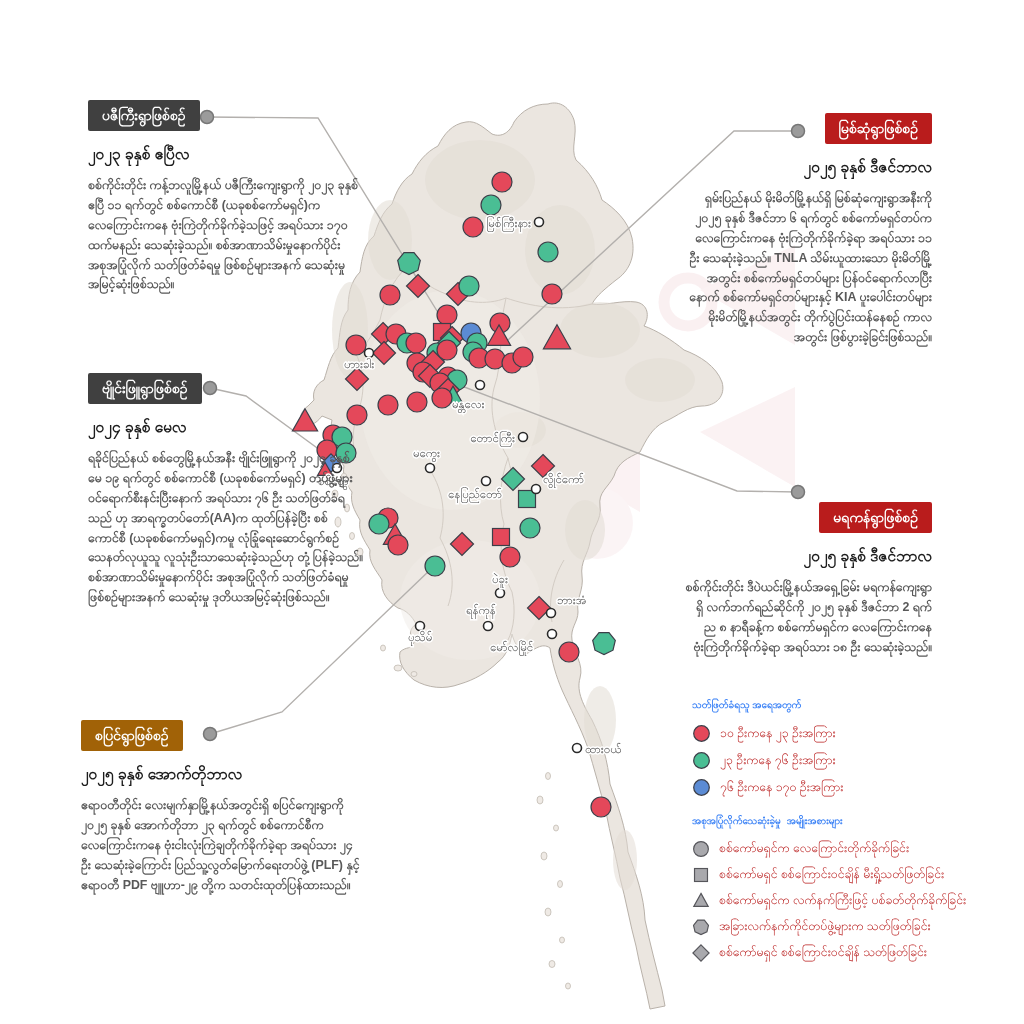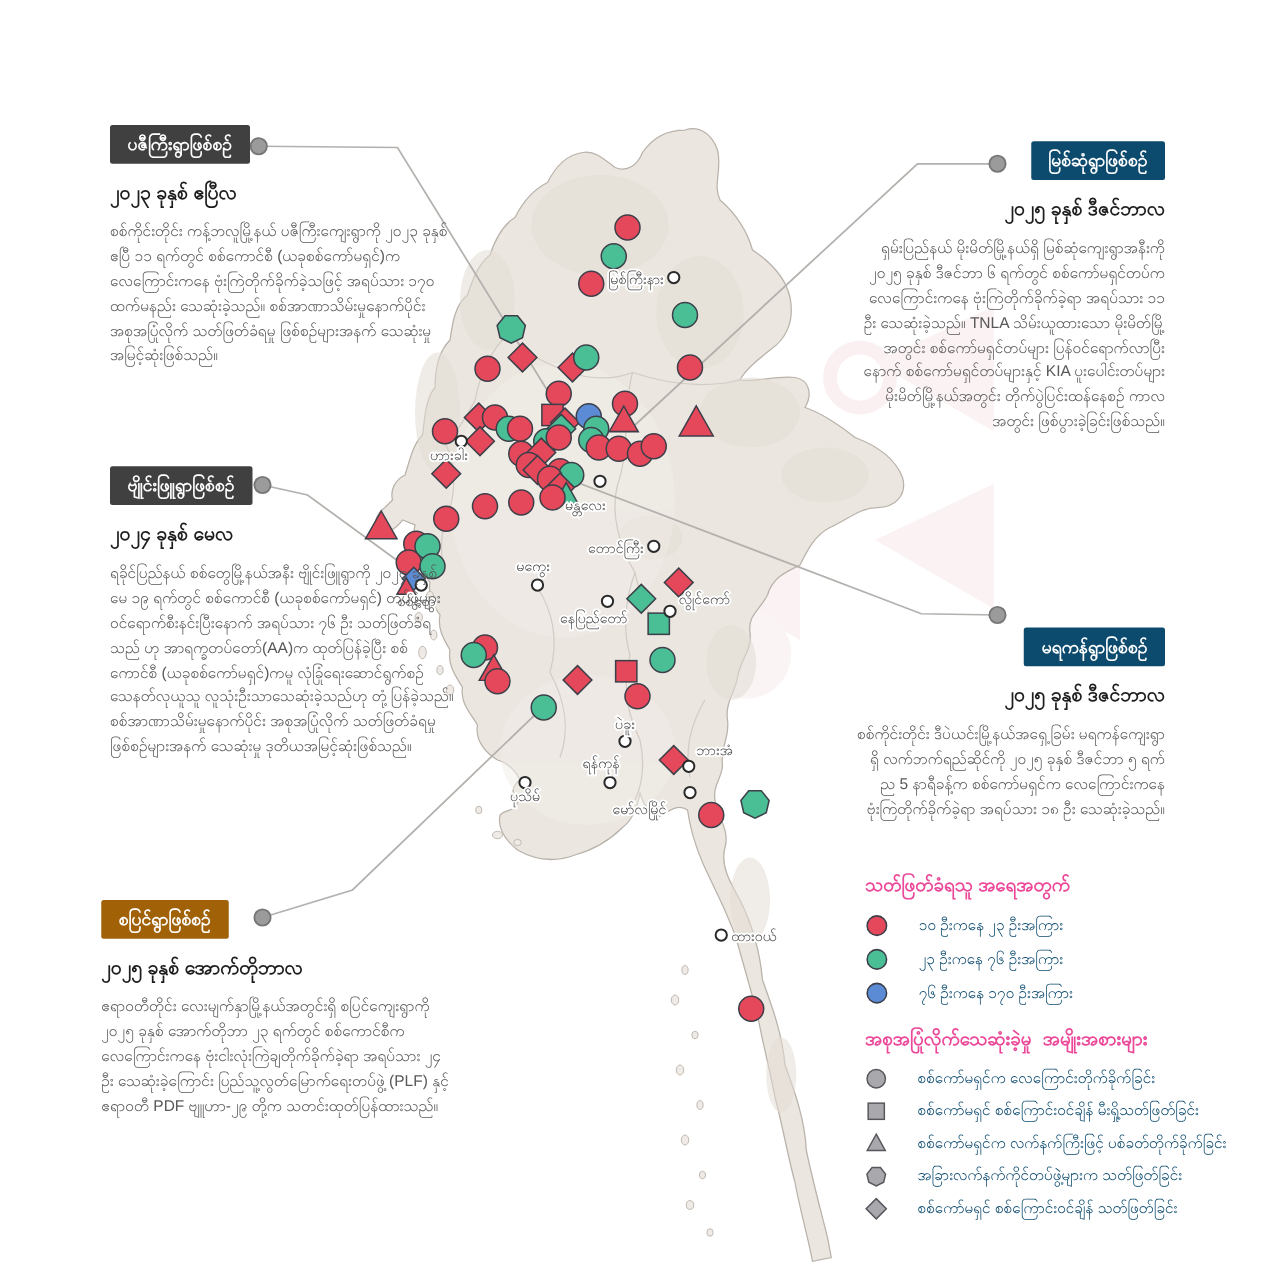--- a/index.html
+++ b/index.html
@@ -4,30 +4,30 @@
 <style>
   html,body{margin:0;padding:0;}
   body{width:1024px;height:1024px;background:#ffffff;position:relative;overflow:hidden;
        font-family:"Liberation Sans",sans-serif;}
   .stage{position:absolute;inset:0;}
   #map-svg{position:absolute;left:0;top:0;font-family:"Liberation Sans",sans-serif;}
   .callout{position:absolute;}
   .callout .tag{display:inline-block;color:#fff;font-size:14px;font-weight:bold;
                 padding:6px 14px 7px;border-radius:2px;line-height:1.3;}
   .tag-blue{background:#404040;}
-  .tag-red{background:#0c4a6e;}
+  .tag-red{background:#b91c1c;}
   .tag-green{background:#a16207;text-align:center;}
   .callout h3{margin:13px 0 9px 0;font-size:15.5px;color:#1d1d1d;font-weight:bold;}
-  .callout p{margin:0;font-size:12.4px;line-height:1.6;color:#595959;}
+  .callout p{margin:0;font-size:12.4px;line-height:1.6;color:#595959;font-weight:bold;}
   .callout.right{text-align:right;}
   .legend{position:absolute;left:692px;top:698px;width:332px;}
-  .legend h4{margin:0 0 11px 0;font-size:15px;color:#ec4899;font-weight:bold;}
+  .legend h4{margin:0 0 11px 0;font-size:10px;color:#3b82f6;font-weight:bold;}
   .legend .sec2{margin-top:17px;font-family:Liberation Mono, monospace;}
-  .legend-item{display:flex;align-items:center;gap:24px;margin-bottom:8px;
-               font-size:12.3px;color:#0c4a6e;line-height:1.3;}
+  .legend-item{display:flex;align-items:center;gap:9px;margin-bottom:8px;
+               font-size:12.3px;color:#b91c1c;line-height:1.3;}
   .legend-item svg{flex:0 0 auto;display:block;}
   .f-red{fill:#e4485a;}
   .f-green{fill:#4abe94;}
   .f-blue{fill:#5b8bd4;}
   .f-gray{fill:#a9a9ad;}
   .st{stroke:#3c3f49;stroke-width:1.3;}
   .st-gray{stroke:#56565b;stroke-width:1.3;}
 </style>
 </head>
 <body>
@@ -247,21 +247,21 @@
 
   <div class="callout" style="left:88px;top:373px;width:276px;">
     <div class="tag tag-blue">ဗျိုင်းဖြူရွာဖြစ်စဉ်</div>
     <h3>၂၀၂၄ ခုနှစ် မေလ</h3>
     <p>ရခိုင်ပြည်နယ် စစ်တွေမြို့နယ်အနီး ဗျိုင်းဖြူရွာကို ၂၀၂၄ ခုနှစ် မေ ၁၉ ရက်တွင် စစ်ကောင်စီ (ယခုစစ်ကော်မရှင်) တပ်ဖွဲ့များ ဝင်ရောက်စီးနင်းပြီးနောက် အရပ်သား ၇၆ ဦး သတ်ဖြတ်ခံရသည် ဟု အာရက္ခတပ်တော်(AA)က ထုတ်ပြန်ခဲ့ပြီး စစ်ကောင်စီ (ယခုစစ်ကော်မရှင်)ကမူ လုံခြုံရေးဆောင်ရွက်စဉ် သေနတ်လုယူသူ လူသုံးဦးသာသေဆုံးခဲ့သည်ဟု တုံ့ပြန်ခဲ့သည်။ စစ်အာဏာသိမ်းမှုနောက်ပိုင်း အစုအပြုံလိုက် သတ်ဖြတ်ခံရမှု ဖြစ်စဉ်များအနက် သေဆုံးမှု ဒုတိယအမြင့်ဆုံးဖြစ်သည်။</p>
   </div>
 
   <div class="callout right" style="right:92px;top:478px;width:250px;margin-top:24px;">
     <div class="tag tag-red">မရကန်ရွာဖြစ်စဉ်</div>
     <h3>၂၀၂၅ ခုနှစ် ဒီဇင်ဘာလ</h3>
-    <p>စစ်ကိုင်းတိုင်း ဒီပဲယင်းမြို့နယ်အရှေ့ခြမ်း မရကန်ကျေးရွာရှိ လက်ဘက်ရည်ဆိုင်ကို ၂၀၂၅ ခုနှစ် ဒီဇင်ဘာ ၅ ရက် ည 5 နာရီခန့်က စစ်ကော်မရှင်က လေကြောင်းကနေ ဗုံးကြဲတိုက်ခိုက်ခဲ့ရာ အရပ်သား ၁၈ ဦး သေဆုံးခဲ့သည်။</p>
+    <p>စစ်ကိုင်းတိုင်း ဒီပဲယင်းမြို့နယ်အရှေ့ခြမ်း မရကန်ကျေးရွာရှိ လက်ဘက်ရည်ဆိုင်ကို ၂၀၂၅ ခုနှစ် ဒီဇင်ဘာ 2 ရက် ည ၈ နာရီခန့်က စစ်ကော်မရှင်က လေကြောင်းကနေ ဗုံးကြဲတိုက်ခိုက်ခဲ့ရာ အရပ်သား ၁၈ ဦး သေဆုံးခဲ့သည်။</p>
   </div>
 
   <div class="callout" style="left:81px;top:720px;width:282px;">
     <div class="tag tag-green">စပြင်ရွာဖြစ်စဉ်</div>
     <h3>၂၀၂၅ ခုနှစ် အောက်တိုဘာလ</h3>
     <p>ဧရာဝတီတိုင်း လေးမျက်နှာမြို့နယ်အတွင်းရှိ စပြင်ကျေးရွာကို ၂၀၂၅ ခုနှစ် အောက်တိုဘာ ၂၃ ရက်တွင် စစ်ကောင်စီက လေကြောင်းကနေ ဗုံးငါးလုံးကြဲချတိုက်ခိုက်ခဲ့ရာ အရပ်သား ၂၄ ဦး သေဆုံးခဲ့ကြောင်း ပြည်သူ့လွတ်မြောက်ရေးတပ်ဖွဲ့ (PLF) နှင့် ဧရာဝတီ PDF ဗျူဟာ-၂၉ တို့က သတင်းထုတ်ပြန်ထားသည်။</p>
   </div>
 
   <div class="legend">
     <h4>သတ်ဖြတ်ခံရသူ အရေအတွက်</h4>

